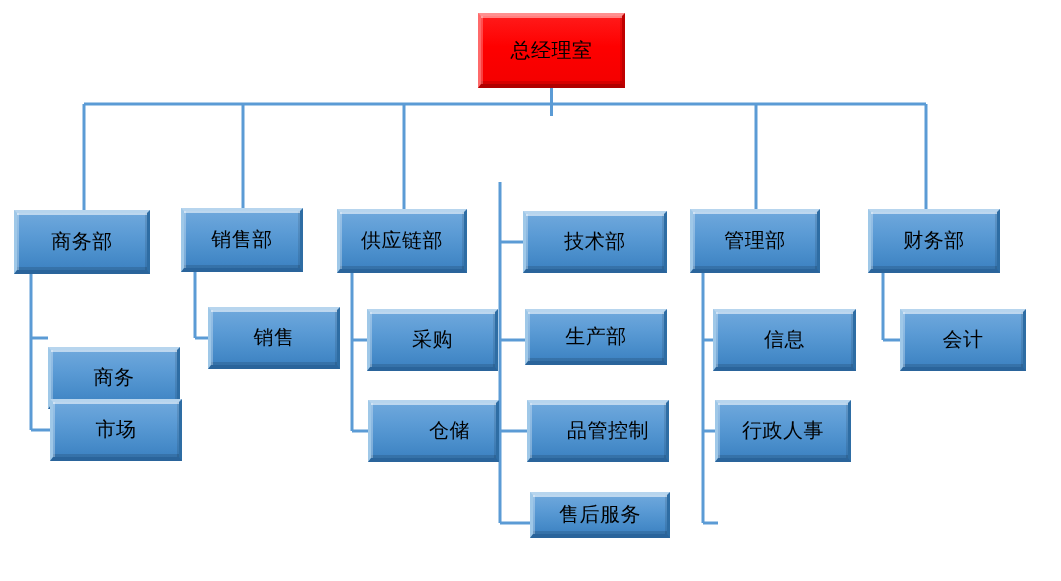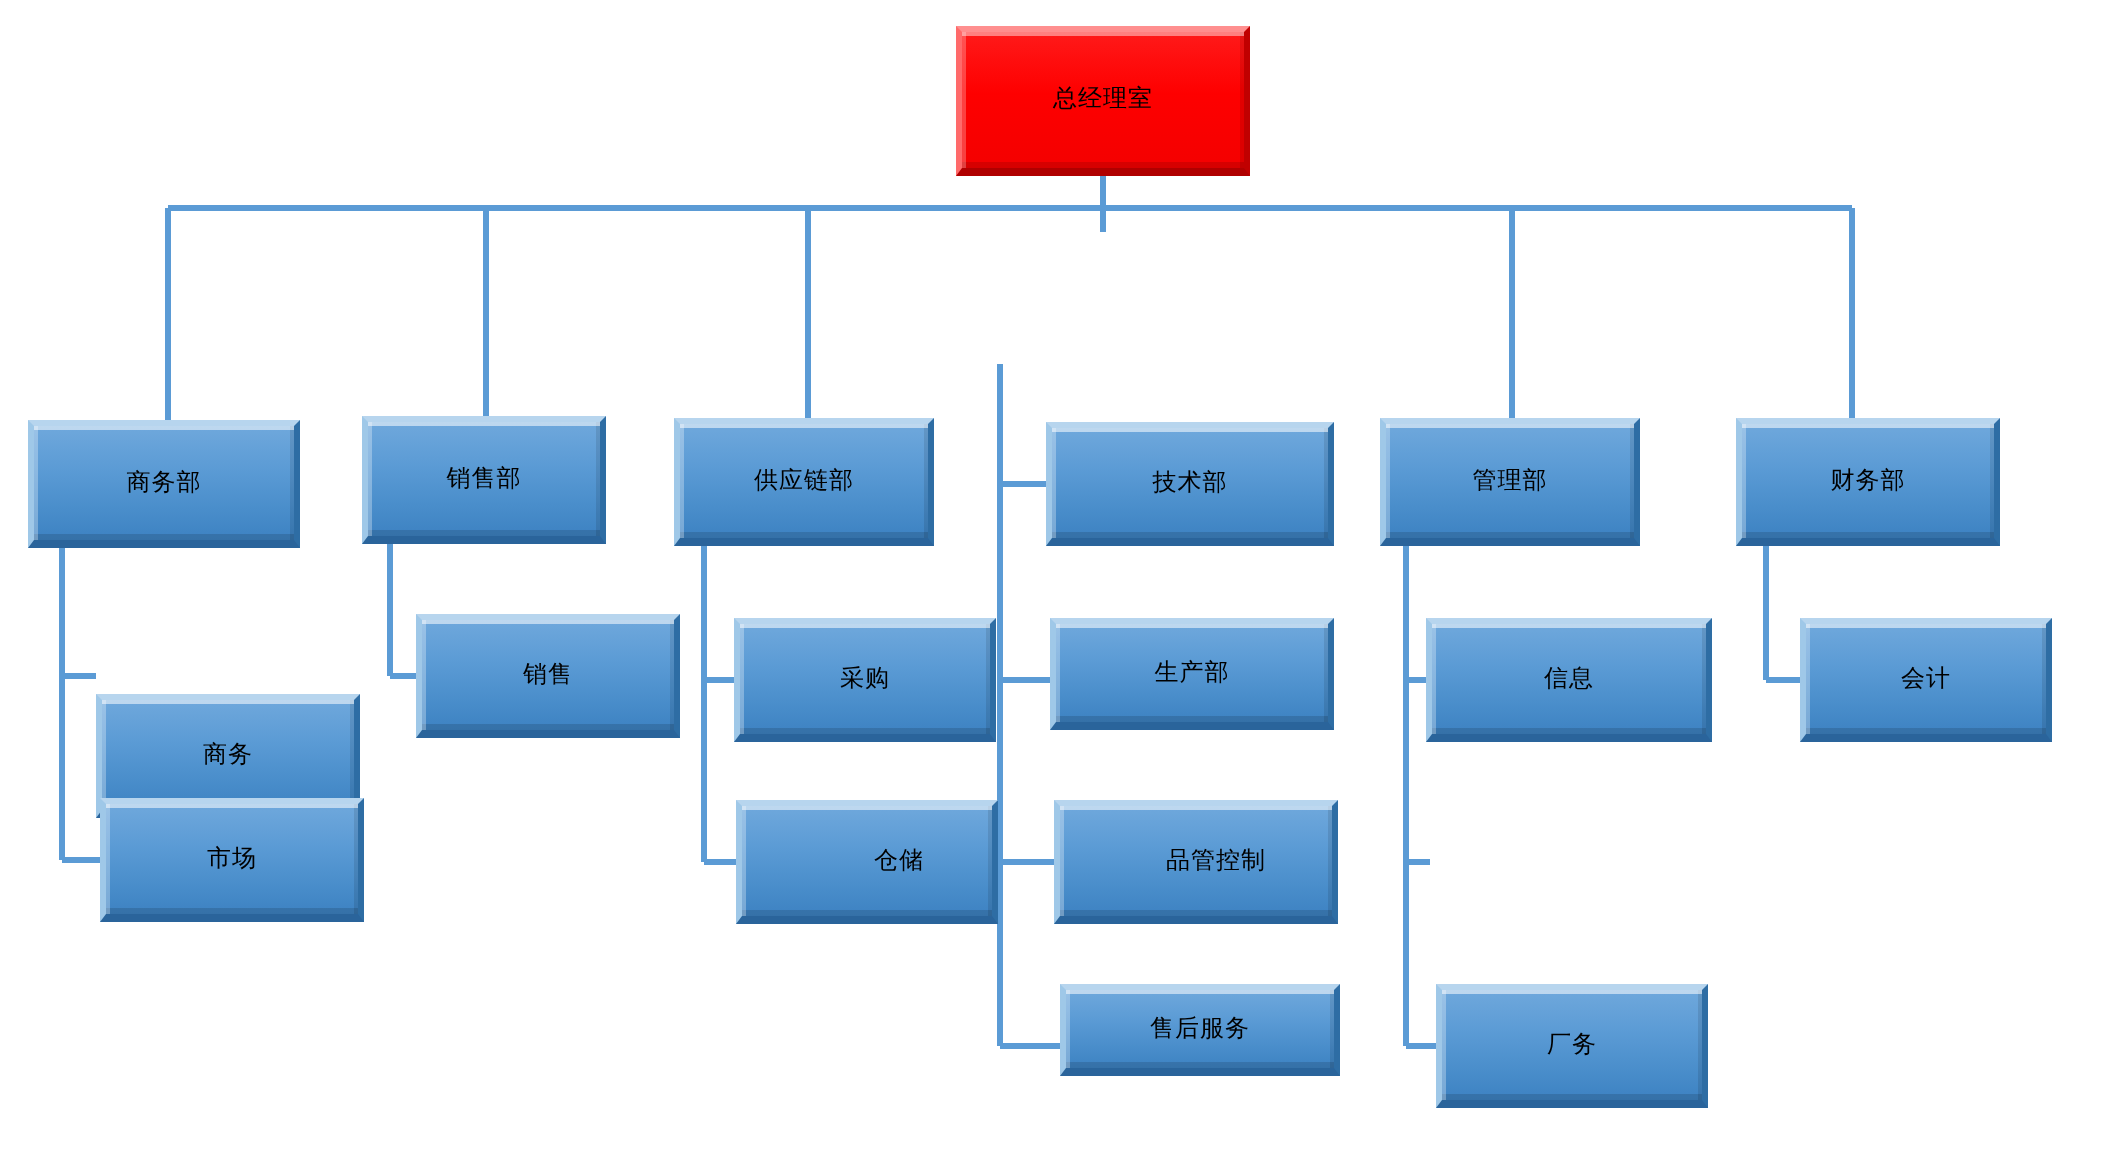--- a/index.html
+++ b/index.html
@@ -34,21 +34,21 @@
     height: 581px;
   }
   .node {
     position: absolute;
     box-sizing: border-box;
     display: flex;
     align-items: center;
     justify-content: center;
     text-align: center;
     color: #000000;
-    font-size: 12px;
+    font-size: 20px;
     line-height: 1.15;
     letter-spacing: 0.5px;
     white-space: nowrap;
   }
   
   .node.blue {
     background: linear-gradient(to bottom,
         #6fa8dc 0%,
         #5b9bd5 38%,
         #4a8ecb 72%,
@@ -172,21 +172,21 @@
       </div>
       <div class="node blue" style="left: 527px; top: 400px; width: 142px; height: 62px; padding-left: 20px;">
         <span class="label">品管控制</span>
       </div>
       <div class="node blue" style="left: 530px; top: 492px; width: 140px; height: 46px; align-items: center;">
         <span class="label">售后服务</span>
       </div>
       <div class="node blue" style="left: 713px; top: 309px; width: 143px; height: 62px;">
         <span class="label">信息</span>
       </div>
-      <div class="node blue" style="left: 718px; top: 492px; width: 136px; height: 62px;">
-        <span class="label">厂务</span>
+      <div class="node blue" style="left: 715px; top: 400px; width: 136px; height: 62px;">
+        <span class="label">行政人事</span>
       </div>
       <div class="node blue" style="left: 900px; top: 309px; width: 126px; height: 62px;">
         <span class="label">会计</span>
       </div>
     </div>
 
 </div>
 
 </body></html>

